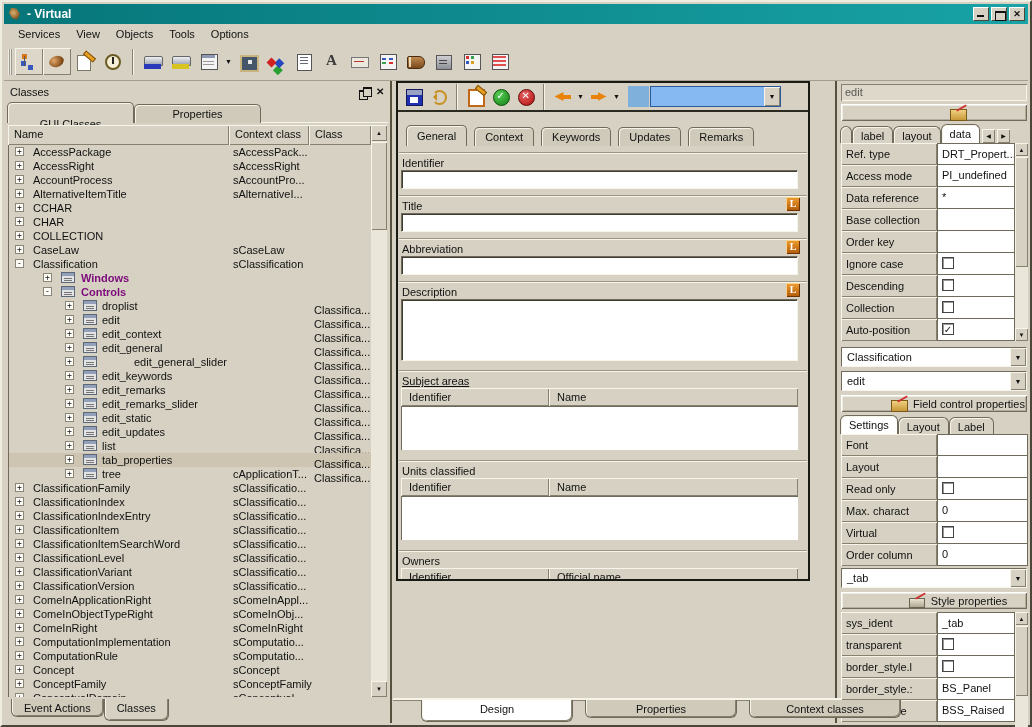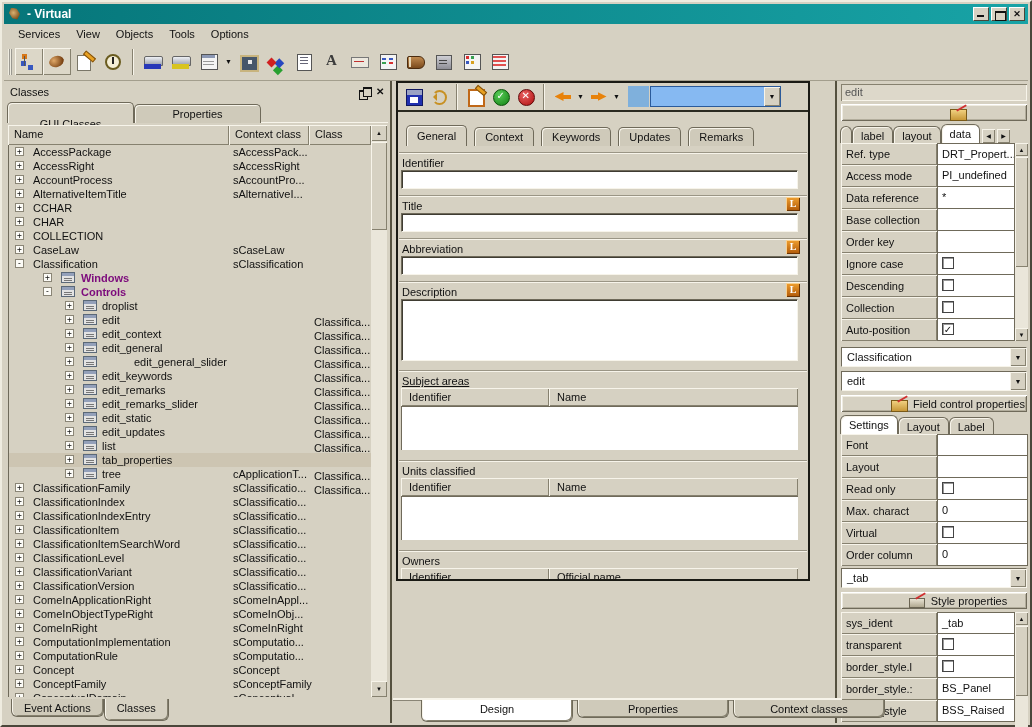--- a/index.html
+++ b/index.html
@@ -67,21 +67,21 @@
      border-left:1px solid #6f6a5a;}
   .tree-row{position:relative;height:14px;line-height:14px;white-space:nowrap;}
   .tree-row.sel{background:var(--sel);}
   .t-exp{position:absolute;top:2px;width:9px;height:9px;background:#fcfbf6;border:1px solid #8a8576;font:8px/7px "DejaVu Sans Mono",monospace;text-align:center;color:#111;}
   .t-icon{position:absolute;top:1px;width:14px;height:11px;background:#e3e3e3;border:1px solid #5a6878;}
   .t-icon::before{content:"";position:absolute;left:0;top:0;right:0;height:3px;background:#93a0ba;}
   .t-icon::after{content:"";position:absolute;left:2px;top:5px;width:8px;height:1px;background:#777;box-shadow:0 2px 0 #777;}
   .t-name{position:absolute;top:0;}
   .t-name.bold{font-weight:bold;color:var(--purple);}
   .t-ctx{position:absolute;left:224px;width:80px;top:0;overflow:hidden;}
-  .t-cls{position:absolute;left:305px;width:58px;top:16px;overflow:hidden;}
+  .t-cls{position:absolute;left:305px;width:58px;top:4px;overflow:hidden;}
   
   .sbar{position:absolute;background:#eae6da;}
   .sbtn{position:absolute;left:0;width:100%;background:var(--bg);box-shadow:inset 1px 1px 0 var(--hi), inset -1px -1px 0 var(--sh);
     display:flex;align-items:center;justify-content:center;font-size:6px;color:#111;}
   .sthumb{position:absolute;left:0;width:100%;background:var(--bg);box-shadow:inset 1px 1px 0 var(--hi), inset -1px -1px 0 var(--sh);}
   .lp-sbar{left:auto;right:3px;top:44px;bottom:26px;width:16px;}
   .lp-bottom-tabs{position:absolute;left:6px;bottom:2px;height:22px;display:flex;align-items:flex-start;}
   .tab-bot{padding:3px 12px 0;height:20px;background:var(--bg);border:1px solid #6f6a5a;border-top:none;
     border-radius:0 0 6px 6px;box-shadow:inset 1px 0 0 var(--hi), inset -1px -1px 0 var(--sh);}
   .tab-bot.front{position:relative;z-index:2;background:var(--bg);height:22px;}
@@ -103,21 +103,21 @@
   .f-label{position:absolute;left:1px;right:1px;height:17px;padding:3px 0 0 3px;
     border-top:1px solid var(--hi);box-shadow:0 -1px 0 #9a9585;}
   .f-input{position:absolute;left:3px;width:397px;height:19px;}
   .f-area{position:absolute;left:3px;width:397px;}
   .lang-btn{position:absolute;right:8px;width:14px;height:14px;background:linear-gradient(#f0a030,#b05808);
     box-shadow:inset 1px 1px 0 #f8d090, inset -1px -1px 0 #6a3404;color:#fff;font:bold 10px/14px "Liberation Serif",serif;text-align:center;}
   .lang-btn::after{content:"L";}
   .f-thead{position:absolute;left:3px;width:397px;height:18px;display:flex;}
   .f-th{padding:3px 0 0 8px;background:var(--bg);box-shadow:inset 1px 1px 0 var(--hi), inset -1px -1px 0 var(--sh);}
   .f-tbody{position:absolute;left:3px;width:397px;background:#fff;border-left:1px solid #6f6a5a;border-top:1px solid #6f6a5a;}
-  .c-bottom-tabs{position:absolute;left:6px;bottom:1px;height:22px;display:flex;gap:4px;z-index:3;padding-left:22px;}
+  .c-bottom-tabs{position:absolute;left:6px;bottom:1px;height:22px;display:flex;gap:12px;z-index:3;padding-left:22px;}
   .c-bottom-tabs .tab-bot{width:152px;text-align:center;}
   .tab-bot.white{background:#fff;}
   .bottom-strip-line{position:absolute;left:389px;right:0;bottom:23px;height:2px;background:var(--hi);box-shadow:0 1px 0 #8a8576;}
   
   .panel-right{position:absolute;left:834px;top:0;right:0;bottom:24px;}
   .rp-field{position:absolute;left:3px;top:3px;width:186px;height:17px;background:#ddd8ca;color:#555;padding:2px 4px;}
   .rp-btn{position:absolute;left:3px;width:186px;height:17px;background:var(--bg);display:flex;align-items:center;justify-content:center;gap:5px;}
   .rp-tabs{display:flex;position:absolute;left:2px;height:19px;align-items:flex-end;}
   .mini-tab{height:17px;padding:3px 8px 0;background:var(--bg);border:1px solid #6f6a5a;border-bottom:none;border-radius:6px 6px 0 0;box-shadow:inset 1px 1px 0 var(--hi);}
   .mini-tab.active{background:#fff;height:19px;font-weight:normal;}

